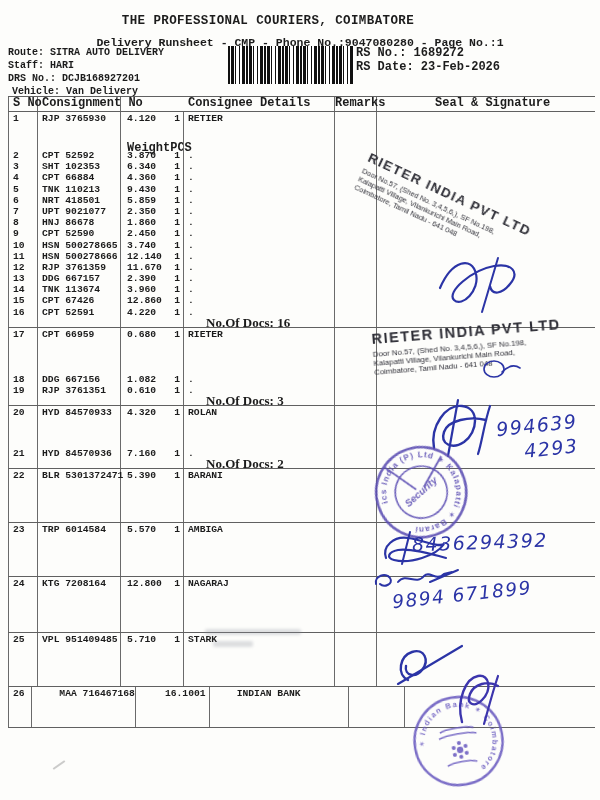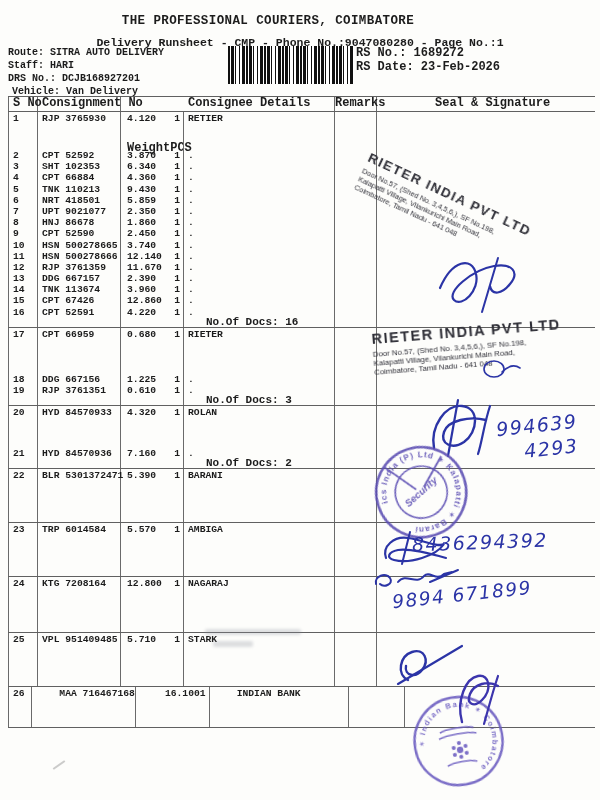--- a/index.html
+++ b/index.html
@@ -29,21 +29,21 @@
   .c-rem{width:42px;text-align:center;padding-left:0;}
   .c-seal{width:218px;border-right:none;}
   .thead .c-seal{padding-left:58px;}
   .tgroup{border-bottom:1px solid #606060;}
   .g0 .trow:first-child{height:37px;}
   .g1 .trow:first-child{height:45px;}
   .g2 .trow:first-child{height:41px;justify-content:flex-end;}
   .g3 .trow{height:53px;} .g4 .trow{height:53px;} .g5 .trow{height:55px;}
   .g6 .trow{height:53px;} .g7 .trow{height:40px;gap:23px;}
   .docs-row{height:10px;}
-  .docs-row .c-cons{font-size:11px;padding-left:22px;line-height:9px;}
+  .docs-row .c-cons{font-size:13px;padding-left:22px;line-height:9px;font-family:Liberation Serif, serif;}
   
   .stampblock{position:absolute;color:#2e2e36;filter:blur(.2px);}
   .stampblock .st-title{font-family:"Liberation Sans","DejaVu Sans",sans-serif;
      font-weight:bold;font-size:13.5px;letter-spacing:1.5px;white-space:nowrap;}
   .stampblock .st-addr{font-family:"Liberation Sans","DejaVu Sans",sans-serif;
      font-size:7.4px;line-height:9px;white-space:nowrap;margin-top:3px;}
   .stamp1{left:372px;top:150px;transform:rotate(25deg);transform-origin:0 0;}
   .stamp2{left:371px;top:331px;transform:rotate(-4.5deg);transform-origin:0 0;}
   .ink{position:absolute;}
   .ink svg{display:block;}
@@ -285,21 +285,21 @@
               <span>1</span>
             </div>
             <div class="cell c-cons">RIETER</div>
             <div class="cell c-rem"></div>
             <div class="cell c-seal"></div>
           </div>
           <div class="trow">
             <div class="cell c-sno">18</div>
             <div class="cell c-con">DDG 667156</div>
             <div class="cell c-wp">
-              <span>1.225</span>
+              <span>1.082</span>
               <span>1</span>
             </div>
             <div class="cell c-cons">.</div>
             <div class="cell c-rem"></div>
             <div class="cell c-seal"></div>
           </div>
           <div class="trow">
             <div class="cell c-sno">19</div>
             <div class="cell c-con">RJP 3761351</div>
             <div class="cell c-wp">

